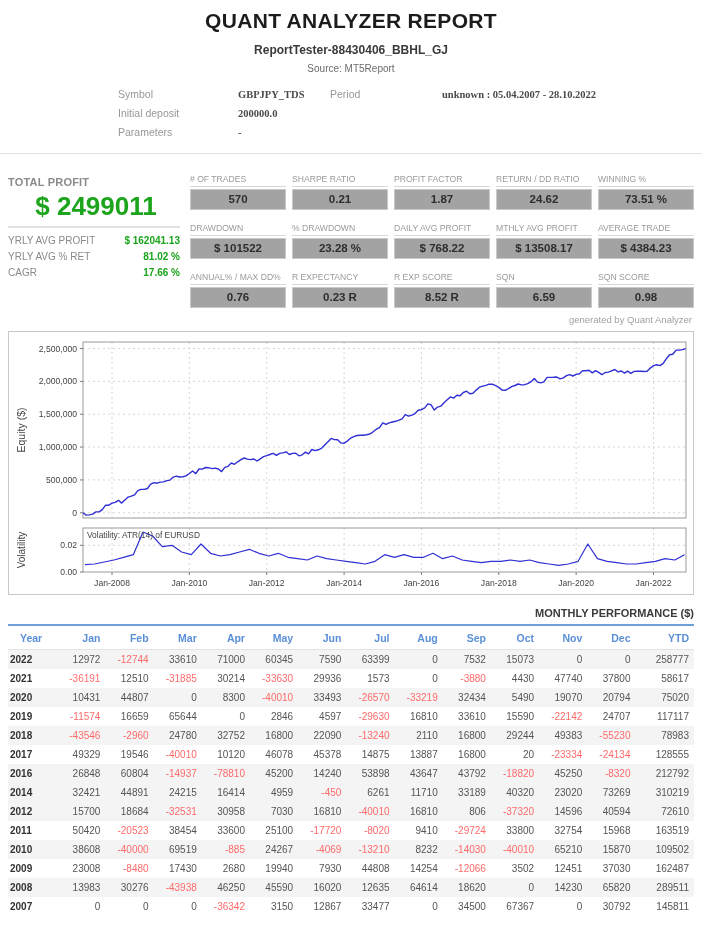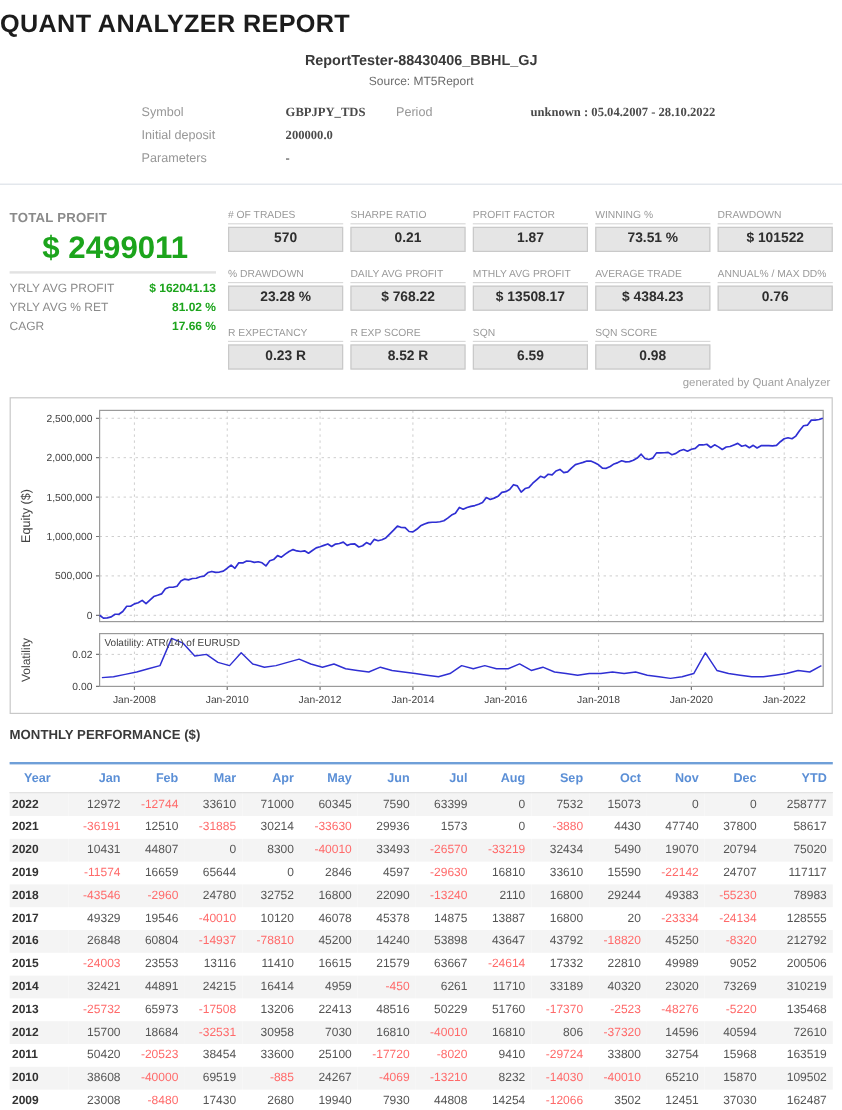--- a/index.html
+++ b/index.html
@@ -5,21 +5,21 @@
   * { box-sizing: border-box; margin: 0; padding: 0; }
   html, body { background: #fff; }
   body {
     font-family: "Liberation Sans", "DejaVu Sans", sans-serif;
     color: #3c3c3c;
     width: 702px;
   }
   .page { width: 702px; position: relative; background: #fff; }
 
   
-  .title { font-size: 21px; font-weight: bold; color: #1c1c1c; padding-top: 9px; letter-spacing: .3px; }
+  .title { text-align: center; font-size: 21px; font-weight: bold; color: #1c1c1c; padding-top: 9px; letter-spacing: .3px; }
   .subtitle { text-align: center; font-size: 12px; font-weight: bold; color: #3a3a3a; margin-top: 10px; }
   .source { text-align: center; font-size: 10px; color: #6b6b6b; margin-top: 6px; }
 
   
   .info { margin: 14px 0 0 118px; font-size: 10.5px; }
   .info-row { display: grid; grid-template-columns: 120px 92px 112px auto; align-items: baseline; min-height: 19px; }
   .ilabel { color: #979797; }
   .ivalue { color: #4a4a4a; font-weight: bold; font-family: Liberation Serif, serif; }
   .divider { border-top: 1px solid #dde1e8; margin-top: 8px; }
 
@@ -29,30 +29,30 @@
   .sum-label { font-size: 11px; font-weight: bold; color: #8a8a8a; letter-spacing: .2px; }
   .sum-total { font-size: 26px; font-weight: bold; color: #1ca41c; text-align: center; padding: 3px 4px 4px 8px; border-bottom: 2px solid #e2e2e2; }
   .sum-rows { margin-top: 5px; }
   .sum-row { display: flex; justify-content: space-between; font-size: 10px; line-height: 16px; }
   .sum-row .sl { color: #8a8a8a; }
   .sum-row .sv { color: #1ca41c; font-weight: bold; }
 
   .stats-grid { flex: 1; display: grid; grid-template-columns: repeat(5, 1fr); column-gap: 6px; row-gap: 13px; margin-left: 10px; align-content: start; }
   .stat-cell { }
   .stat-label { font-size: 8.6px; color: #9a9a9a; border-bottom: 1px solid #d9d9d9; padding-bottom: 2px; white-space: nowrap; overflow: hidden; }
-  .stat-box { border: 1px solid #c9c9c9; background: #e5e5e5; height: 21px; line-height: 19px; text-align: center; font-size: 11.5px; font-weight: bold; color: #2e2e2e; margin-top: 2px; }
+  .stat-box { border: 1px solid #c9c9c9; background: #a3a3a3; height: 21px; line-height: 19px; text-align: center; font-size: 11.5px; font-weight: bold; color: #2e2e2e; margin-top: 2px; }
   .genby { text-align: right; font-size: 9.5px; color: #a0a0a0; margin: 6px 10px 0 0; }
 
   
   .chart-box { margin: 6px 8px 0 8px; border: 1px solid #c8c8c8; background: #fff; }
   .chart-box svg { display: block; }
 
   
   .monthly { margin: 8px 8px 0 8px; }
-  .m-title { font-size: 11px; font-weight: bold; color: #3a3a3a; padding: 4px 0 16px 0; border-bottom: 2px solid #6f9fd8; }
+  .m-title { font-size: 11px; font-weight: bold; color: #3a3a3a; padding: 4px 0 5px 0; border-bottom: 2px solid #6f9fd8; text-align: right; }
   table.perf { width: 100%; border-collapse: collapse; table-layout: fixed; }
   table.perf th { color: #5b8fd6; font-size: 10.5px; font-weight: bold; text-align: right; padding: 6px 5px 5px 2px; border-bottom: 1px solid #e3e3e3; }
   table.perf th.c-year { text-align: center; }
   table.perf td { font-size: 10px; color: #555; text-align: right; padding: 4px 5px 4px 2px; white-space: nowrap; }
   table.perf td.y { font-weight: bold; color: #333; text-align: left; }
   table.perf td.neg { color: #ff6a6a; }
   table.perf tr.alt { background: #f4f4f4; }
 </style>
 </head>
 <body>
@@ -110,20 +110,24 @@
           <div class="stat-label"># OF TRADES</div>
           <div class="stat-box">570</div>
         </div>
         <div class="stat-cell">
           <div class="stat-label">SHARPE RATIO</div>
           <div class="stat-box">0.21</div>
         </div>
         <div class="stat-cell">
           <div class="stat-label">PROFIT FACTOR</div>
           <div class="stat-box">1.87</div>
+        </div>
+        <div class="stat-cell">
+          <div class="stat-label">RETURN / DD RATIO</div>
+          <div class="stat-box">24.62</div>
         </div>
         <div class="stat-cell">
           <div class="stat-label">WINNING %</div>
           <div class="stat-box">73.51 %</div>
         </div>
         <div class="stat-cell">
           <div class="stat-label">DRAWDOWN</div>
           <div class="stat-box">$ 101522</div>
         </div>
         <div class="stat-cell">
@@ -377,67 +381,35 @@
             <td>45200</td>
             <td>14240</td>
             <td>53898</td>
             <td>43647</td>
             <td>43792</td>
             <td class="neg">-18820</td>
             <td>45250</td>
             <td class="neg">-8320</td>
             <td>212792</td>
           </tr>
-          <tr>
-            <td class="y">2015</td>
-            <td class="neg">-24003</td>
-            <td>23553</td>
-            <td>13116</td>
-            <td>11410</td>
-            <td>16615</td>
-            <td>21579</td>
-            <td>63667</td>
-            <td class="neg">-24614</td>
-            <td>17332</td>
-            <td>22810</td>
-            <td>49989</td>
-            <td>9052</td>
-            <td>200506</td>
-          </tr>
           <tr class="alt">
             <td class="y">2014</td>
             <td>32421</td>
             <td>44891</td>
             <td>24215</td>
             <td>16414</td>
             <td>4959</td>
             <td class="neg">-450</td>
             <td>6261</td>
             <td>11710</td>
             <td>33189</td>
             <td>40320</td>
             <td>23020</td>
             <td>73269</td>
             <td>310219</td>
-          </tr>
-          <tr>
-            <td class="y">2013</td>
-            <td class="neg">-25732</td>
-            <td>65973</td>
-            <td class="neg">-17508</td>
-            <td>13206</td>
-            <td>22413</td>
-            <td>48516</td>
-            <td>50229</td>
-            <td>51760</td>
-            <td class="neg">-17370</td>
-            <td class="neg">-2523</td>
-            <td class="neg">-48276</td>
-            <td class="neg">-5220</td>
-            <td>135468</td>
           </tr>
           <tr class="alt">
             <td class="y">2012</td>
             <td>15700</td>
             <td>18684</td>
             <td class="neg">-32531</td>
             <td>30958</td>
             <td>7030</td>
             <td>16810</td>
             <td class="neg">-40010</td>

